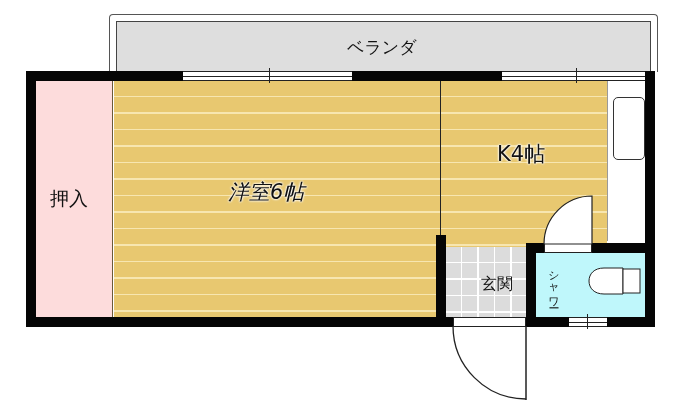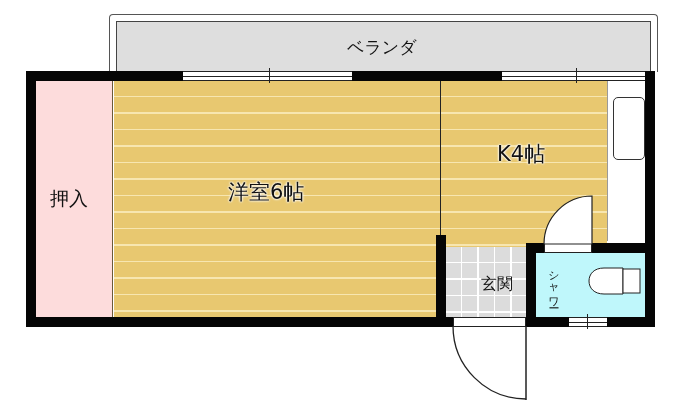--- a/index.html
+++ b/index.html
@@ -26,21 +26,21 @@
 <div class="abs" style="left:109px; top:14px; width:549px; height:58px; border:1px solid #555; border-bottom:none; border-radius:4px 4px 0 0; background:#fff;"></div>
 <div class="abs" style="left:116px; top:21px; width:535px; height:51px; background:#dedede; border:1px solid #444; border-bottom:none;"></div>
 <span class="label" style="left:347px; top:36px; font-size:17px; text-shadow:none;">ベランダ</span>
 
 <div class="abs" style="left:36px; top:81px; width:77px; height:236px; background:#fddcdc; border-right:1px solid #6b5a3a;"></div>
 <span class="label" style="left:50px; top:186px; font-size:19px; text-shadow:none;font-family:Liberation Mono, monospace;">押入</span>
 
 <div class="abs stripes" style="left:114px; top:81px; width:326px; height:236px;"></div>
 <div class="abs stripes" style="left:440px; top:81px; width:167px; height:172px;"></div>
 <div class="abs" style="left:440px; top:81px; width:1px; height:155px; background:#222;"></div>
-<span class="label" style="left:228px; top:178px; font-size:21px;">洋室6帖</span>
+<span class="label" style="left:228px; top:178px; font-size:21px;font-style:italic;">洋室6帖</span>
 <span class="label" style="left:497px; top:140px; font-size:21px;text-align:center;">K4帖</span>
 
 <div class="abs" style="left:607px; top:81px; width:38px; height:160px; background:#fff; border-left:1px solid #999;"></div>
 <div class="abs" style="left:613px; top:97px; width:32px; height:63px; border:1px solid #333; border-radius:5px; background:#fff;"></div>
 
 <div class="abs tiles" style="left:446px; top:247px; width:80px; height:70px;"></div>
 <span class="label" style="left:481px; top:274px; font-size:16px; text-shadow:none;">玄関</span>
 
 <div class="abs" style="left:536px; top:253px; width:109px; height:64px; background:#bff7fb;"></div>
 <span class="label" style="left:545px; top:264px; font-size:11px; writing-mode:vertical-rl; text-shadow:none;">シャワー</span>

